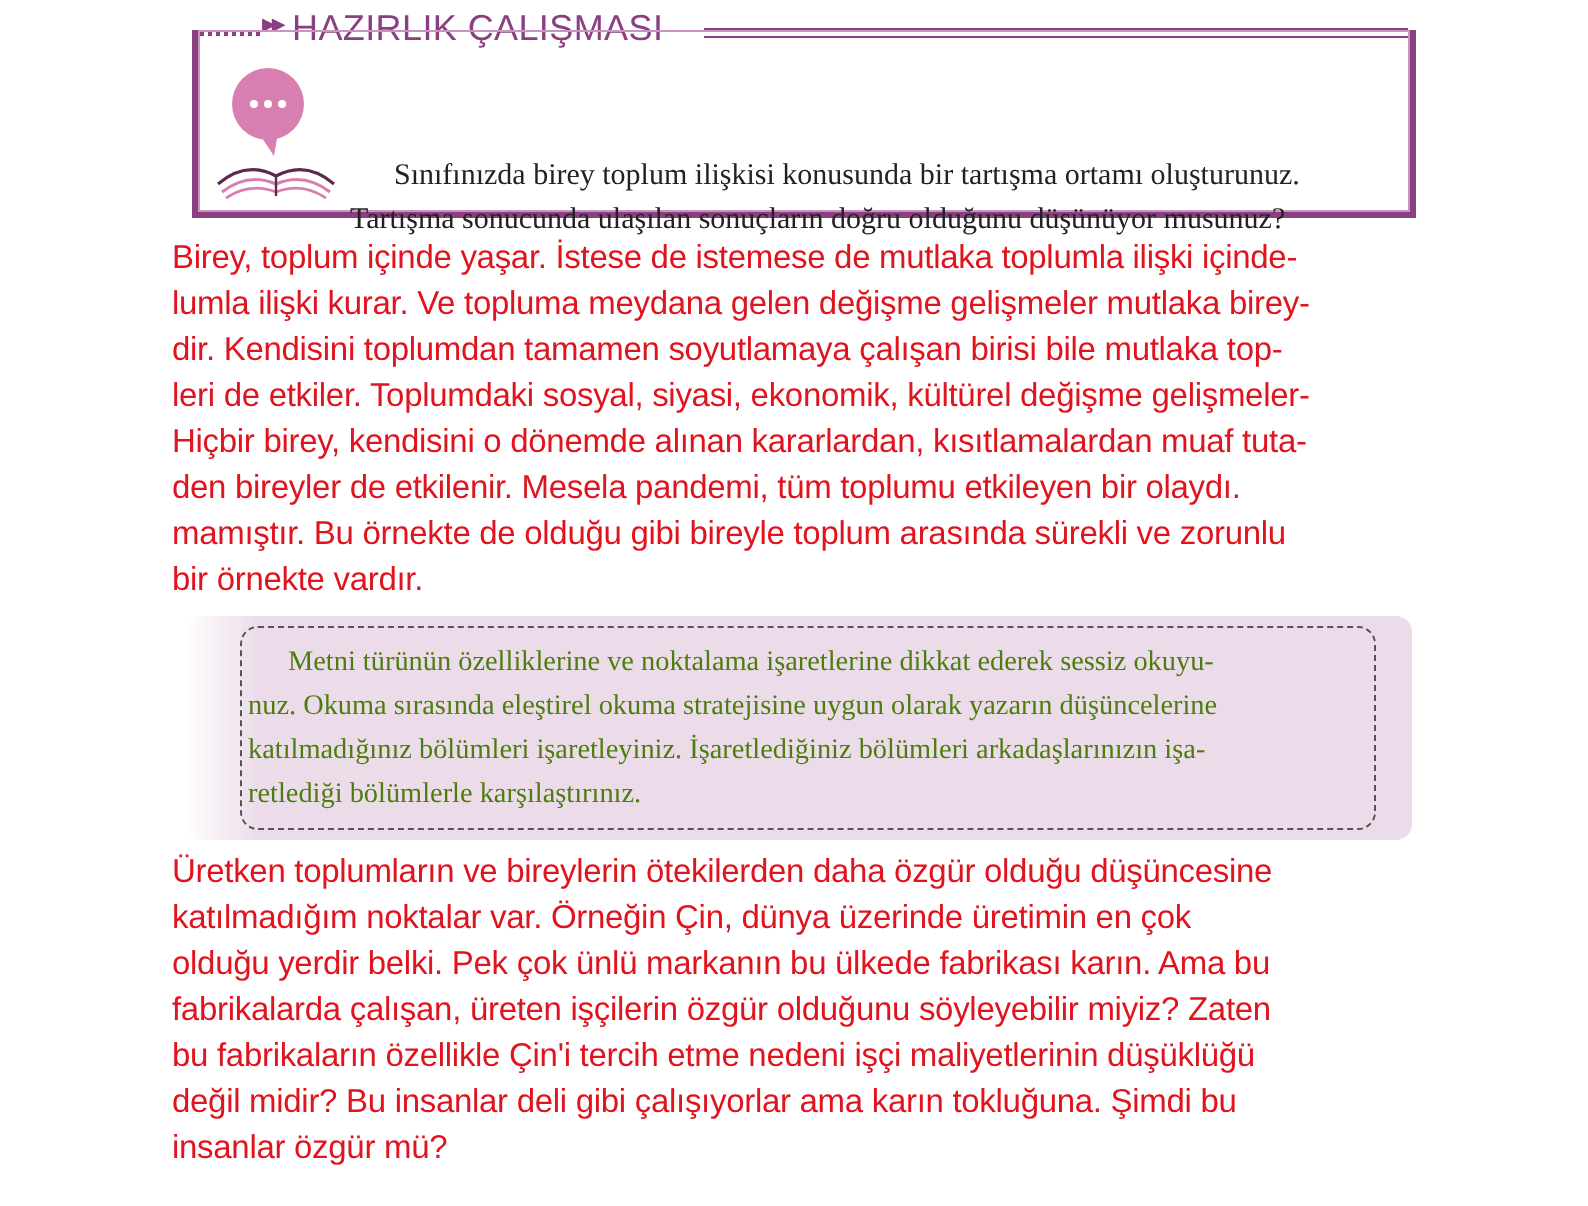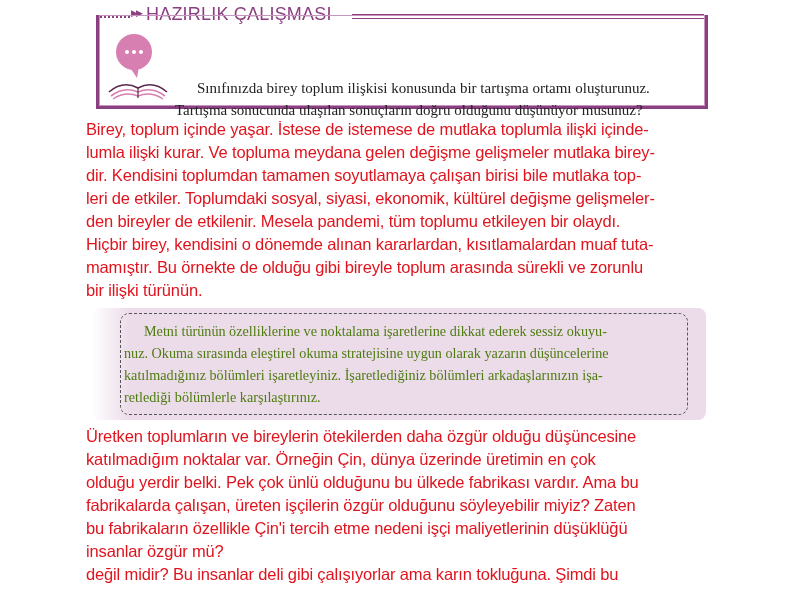--- a/index.html
+++ b/index.html
@@ -163,36 +163,36 @@
 <div class="prep-text">
   <div class="p1">Sınıfınızda birey toplum ilişkisi konusunda bir tartışma ortamı oluşturunuz.</div>
   <div>Tartışma sonucunda ulaşılan sonuçların doğru olduğunu düşünüyor musunuz?</div>
 </div>
 
 <div class="answer" id="answer-1">
   <span class="ln">Birey, toplum içinde yaşar. İstese de istemese de mutlaka toplumla ilişki içinde-</span>
   <span class="ln">lumla ilişki kurar. Ve topluma meydana gelen değişme gelişmeler mutlaka birey-</span>
   <span class="ln">dir. Kendisini toplumdan tamamen soyutlamaya çalışan birisi bile mutlaka top-</span>
   <span class="ln">leri de etkiler. Toplumdaki sosyal, siyasi, ekonomik, kültürel değişme gelişmeler-</span>
+  <span class="ln">Hiçbir birey, kendisini o dönemde alınan kararlardan, kısıtlamalardan muaf tuta-</span>
   <span class="ln">den bireyler de etkilenir. Mesela pandemi, tüm toplumu etkileyen bir olaydı.</span>
-  <span class="ln">Hiçbir birey, kendisini o dönemde alınan kararlardan, kısıtlamalardan muaf tuta-</span>
   <span class="ln">mamıştır. Bu örnekte de olduğu gibi bireyle toplum arasında sürekli ve zorunlu</span>
-  <span class="ln">bir ilişki türünün.</span>
+  <span class="ln">bir örnekte vardır.</span>
 </div>
 
 <div class="instr-bg"></div>
 <div class="instr-box"></div>
 <div class="instr-text">
   <span class="ln ind">Metni türünün özelliklerine ve noktalama işaretlerine dikkat ederek sessiz okuyu-</span>
   <span class="ln">nuz. Okuma sırasında eleştirel okuma stratejisine uygun olarak yazarın düşüncelerine</span>
   <span class="ln">katılmadığınız bölümleri işaretleyiniz. İşaretlediğiniz bölümleri arkadaşlarınızın işa-</span>
   <span class="ln">retlediği bölümlerle karşılaştırınız.</span>
 </div>
 
 <div class="answer" id="answer-2">
   <span class="ln">Üretken toplumların ve bireylerin ötekilerden daha özgür olduğu düşüncesine</span>
   <span class="ln">katılmadığım noktalar var. Örneğin Çin, dünya üzerinde üretimin en çok</span>
-  <span class="ln">olduğu yerdir belki. Pek çok ünlü olduğunu bu ülkede fabrikası vardır. Ama bu</span>
+  <span class="ln">olduğu yerdir belki. Pek çok ünlü markanın bu ülkede fabrikası karın. Ama bu</span>
   <span class="ln">fabrikalarda çalışan, üreten işçilerin özgür olduğunu söyleyebilir miyiz? Zaten</span>
   <span class="ln">bu fabrikaların özellikle Çin'i tercih etme nedeni işçi maliyetlerinin düşüklüğü</span>
+  <span class="ln">değil midir? Bu insanlar deli gibi çalışıyorlar ama karın tokluğuna. Şimdi bu</span>
   <span class="ln">insanlar özgür mü?</span>
-  <span class="ln">değil midir? Bu insanlar deli gibi çalışıyorlar ama karın tokluğuna. Şimdi bu</span>
 </div>
 
 </body></html>

